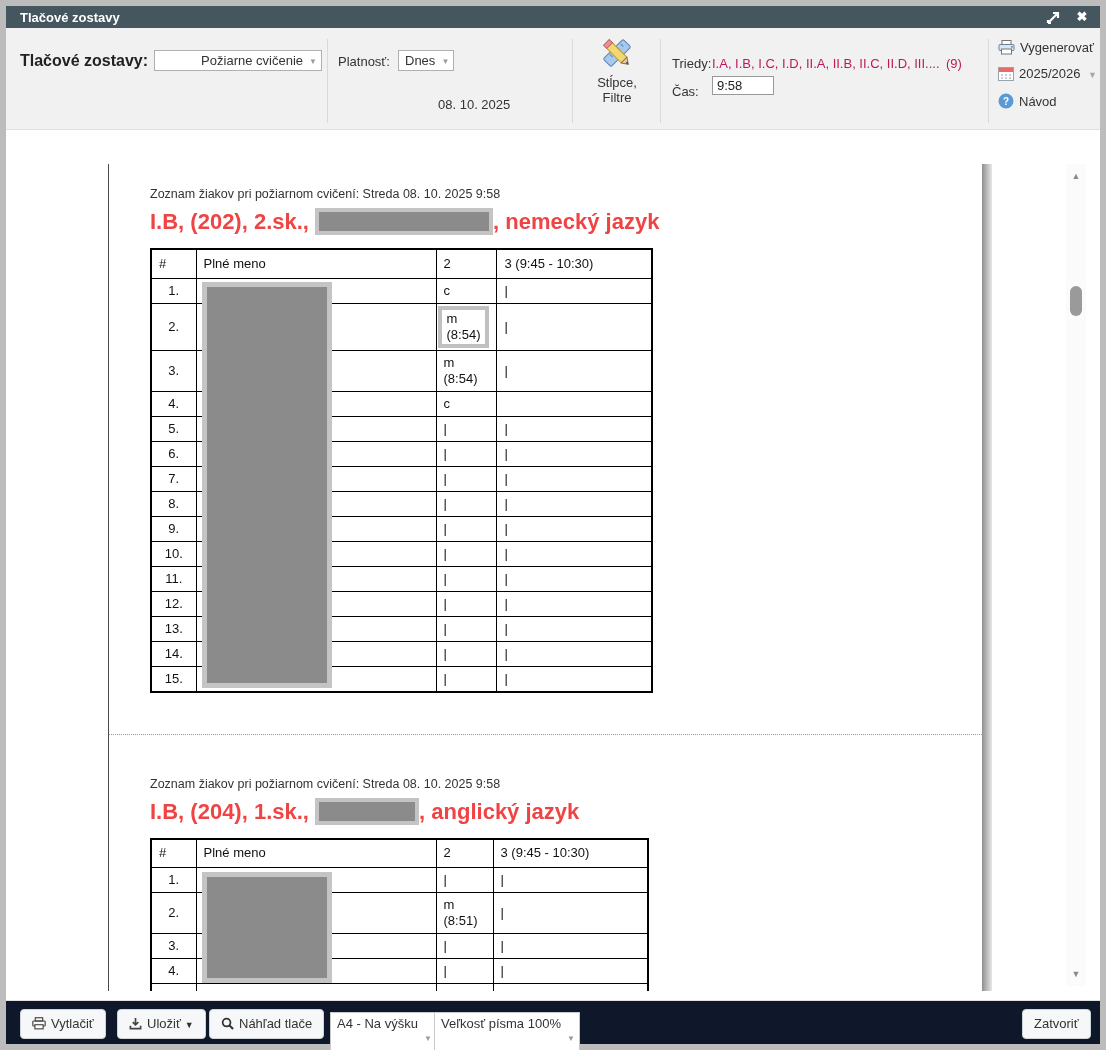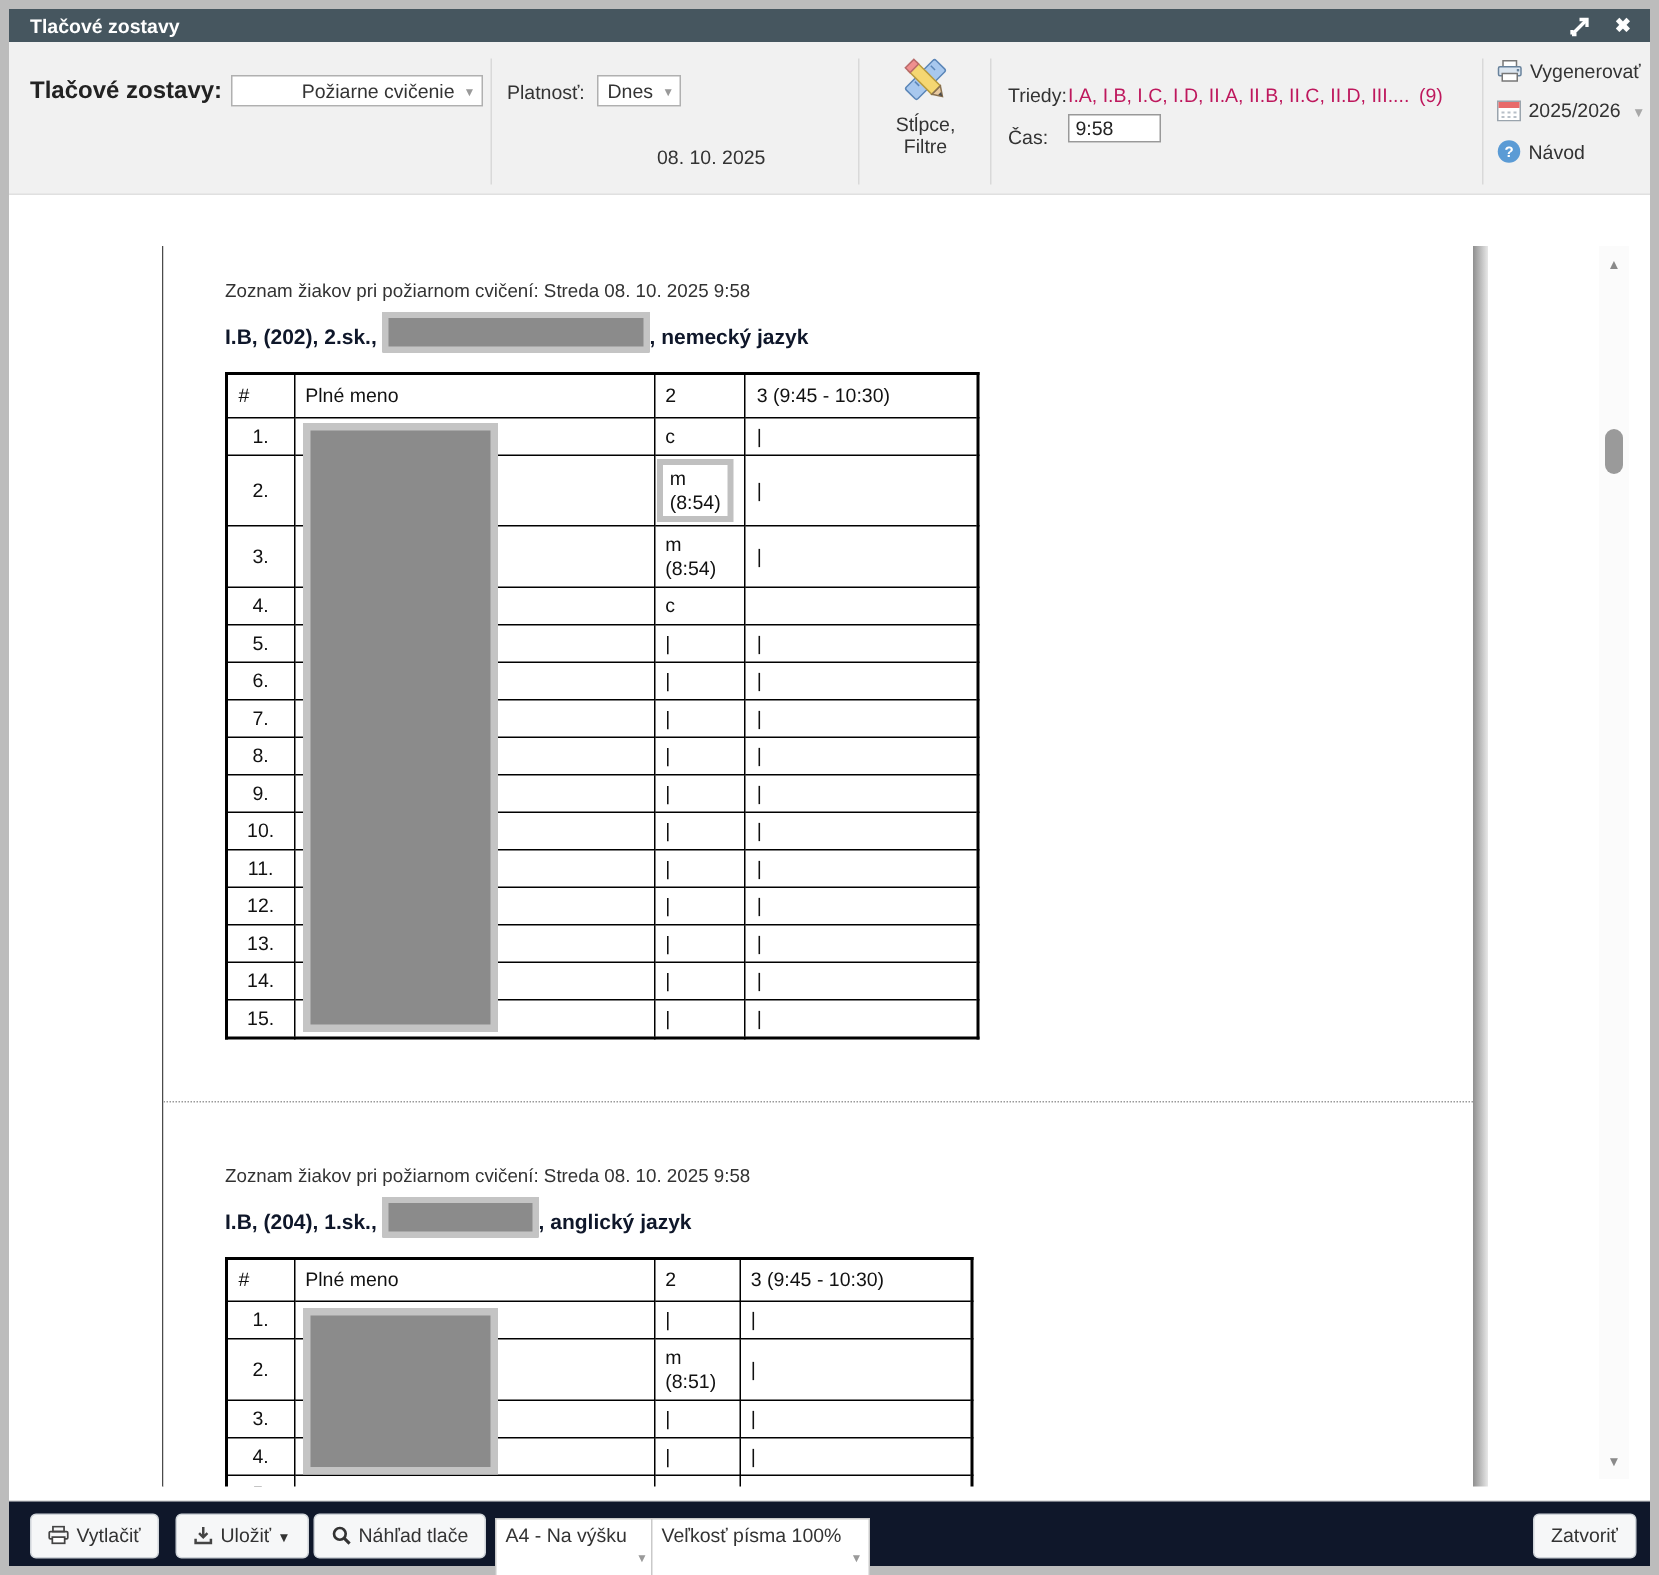--- a/index.html
+++ b/index.html
@@ -27,21 +27,21 @@
   .rgroup-row { position:absolute; left:992px; white-space:nowrap; cursor:pointer; }
   .rgroup-row .ri { display:inline-block; vertical-align:-3px; margin-right:5px; }
 
   
   .preview { position:absolute; left:0; top:125px; width:100%; height:869px; background:#fff; overflow:hidden; }
   .page-left { position:absolute; left:102px; top:33px; width:1px; height:827px; background:#4a4a4a; }
   .page-right { position:absolute; left:976px; top:33px; width:10px; height:827px; background:linear-gradient(to right,#8f8f8f,#e8e8e8); }
   .doc-viewport { position:absolute; left:103px; top:0; width:873px; height:860px; overflow:hidden; background:#fff; }
   .section { position:relative; padding-left:41px; }
   .sub { font-size:12.5px; color:#333; }
-  .heading { font-size:14px; font-weight:bold; color:#0f172a; margin-top:7px; margin-bottom:13px; }
+  .heading { font-size:22px; font-weight:bold; color:#ef4444; margin-top:7px; margin-bottom:13px; }
   .h-redact { display:inline-block; vertical-align:-6px; background:#8b8b8b; border:4px solid #c4c4c4; height:27px; }
   .rtable { border-collapse:collapse; border:2px solid #000; font-size:13px; color:#111; }
   .rtable th, .rtable td { border:1px solid #000; font-weight:normal; text-align:left; padding:4px 7px; vertical-align:middle; line-height:16px; }
   .rtable th { height:29px; }
   .col-num { width:45px; text-align:center; }
   .col-name { width:240px; }
   .col-p2 { width:57px; }
   .col-p3 { width:155px; }
   .rtable td.cell-num { text-align:center; height:25px; }
   .mark-hl { display:inline-block; border:4px solid #c0c0c0; padding:1px 5px; margin:-2px 0 -2px -6px; }

